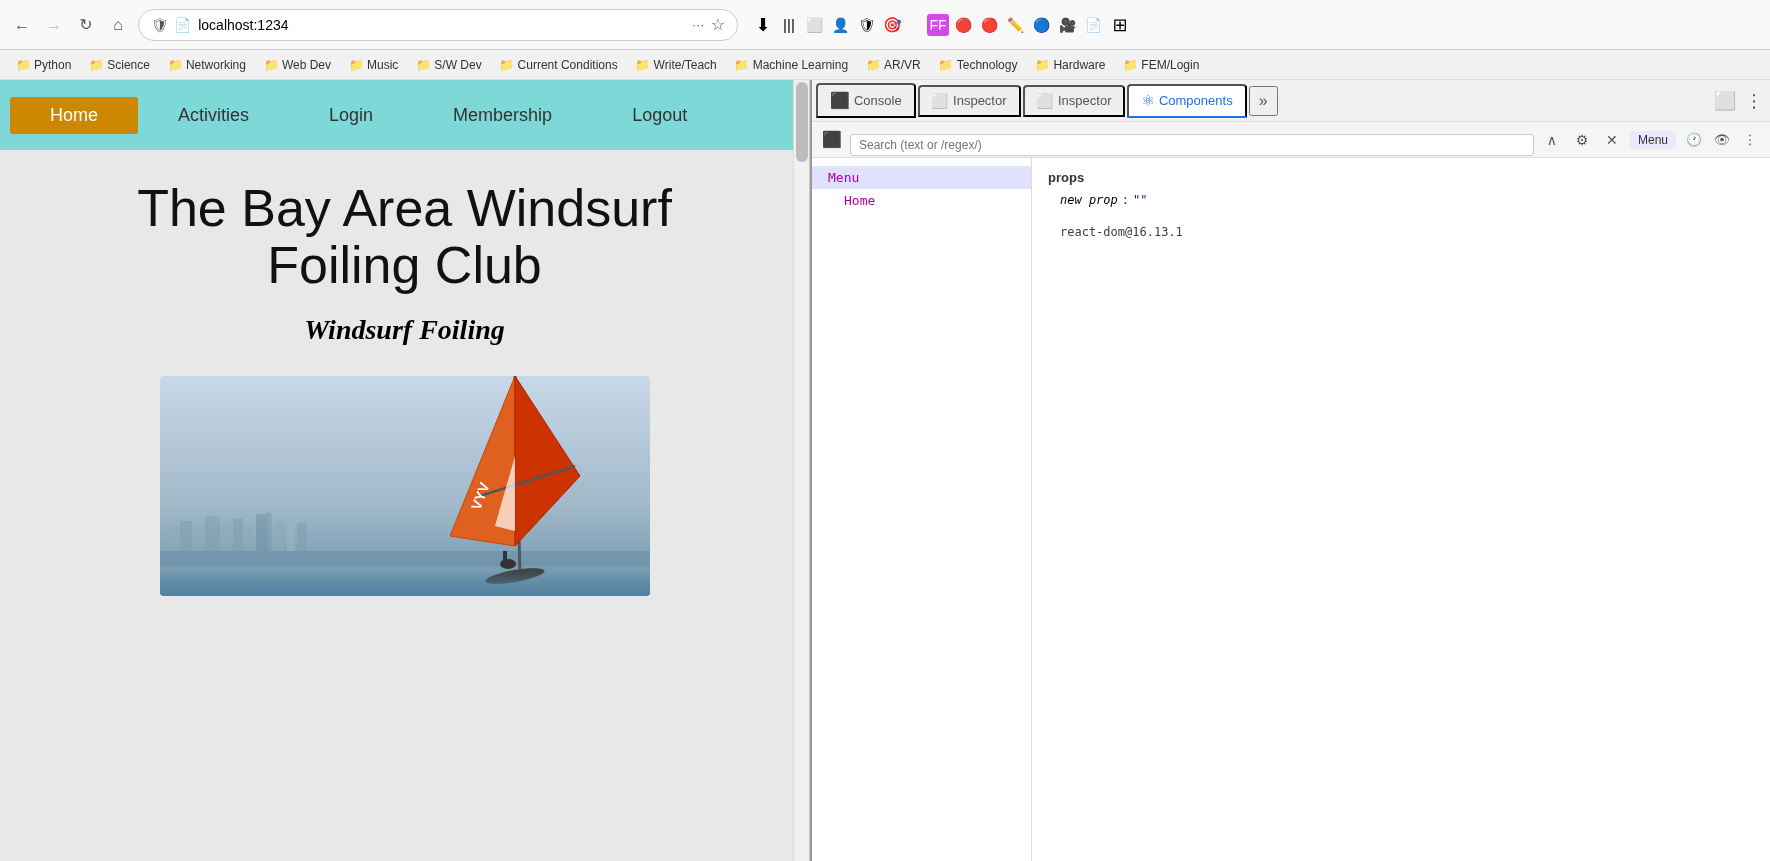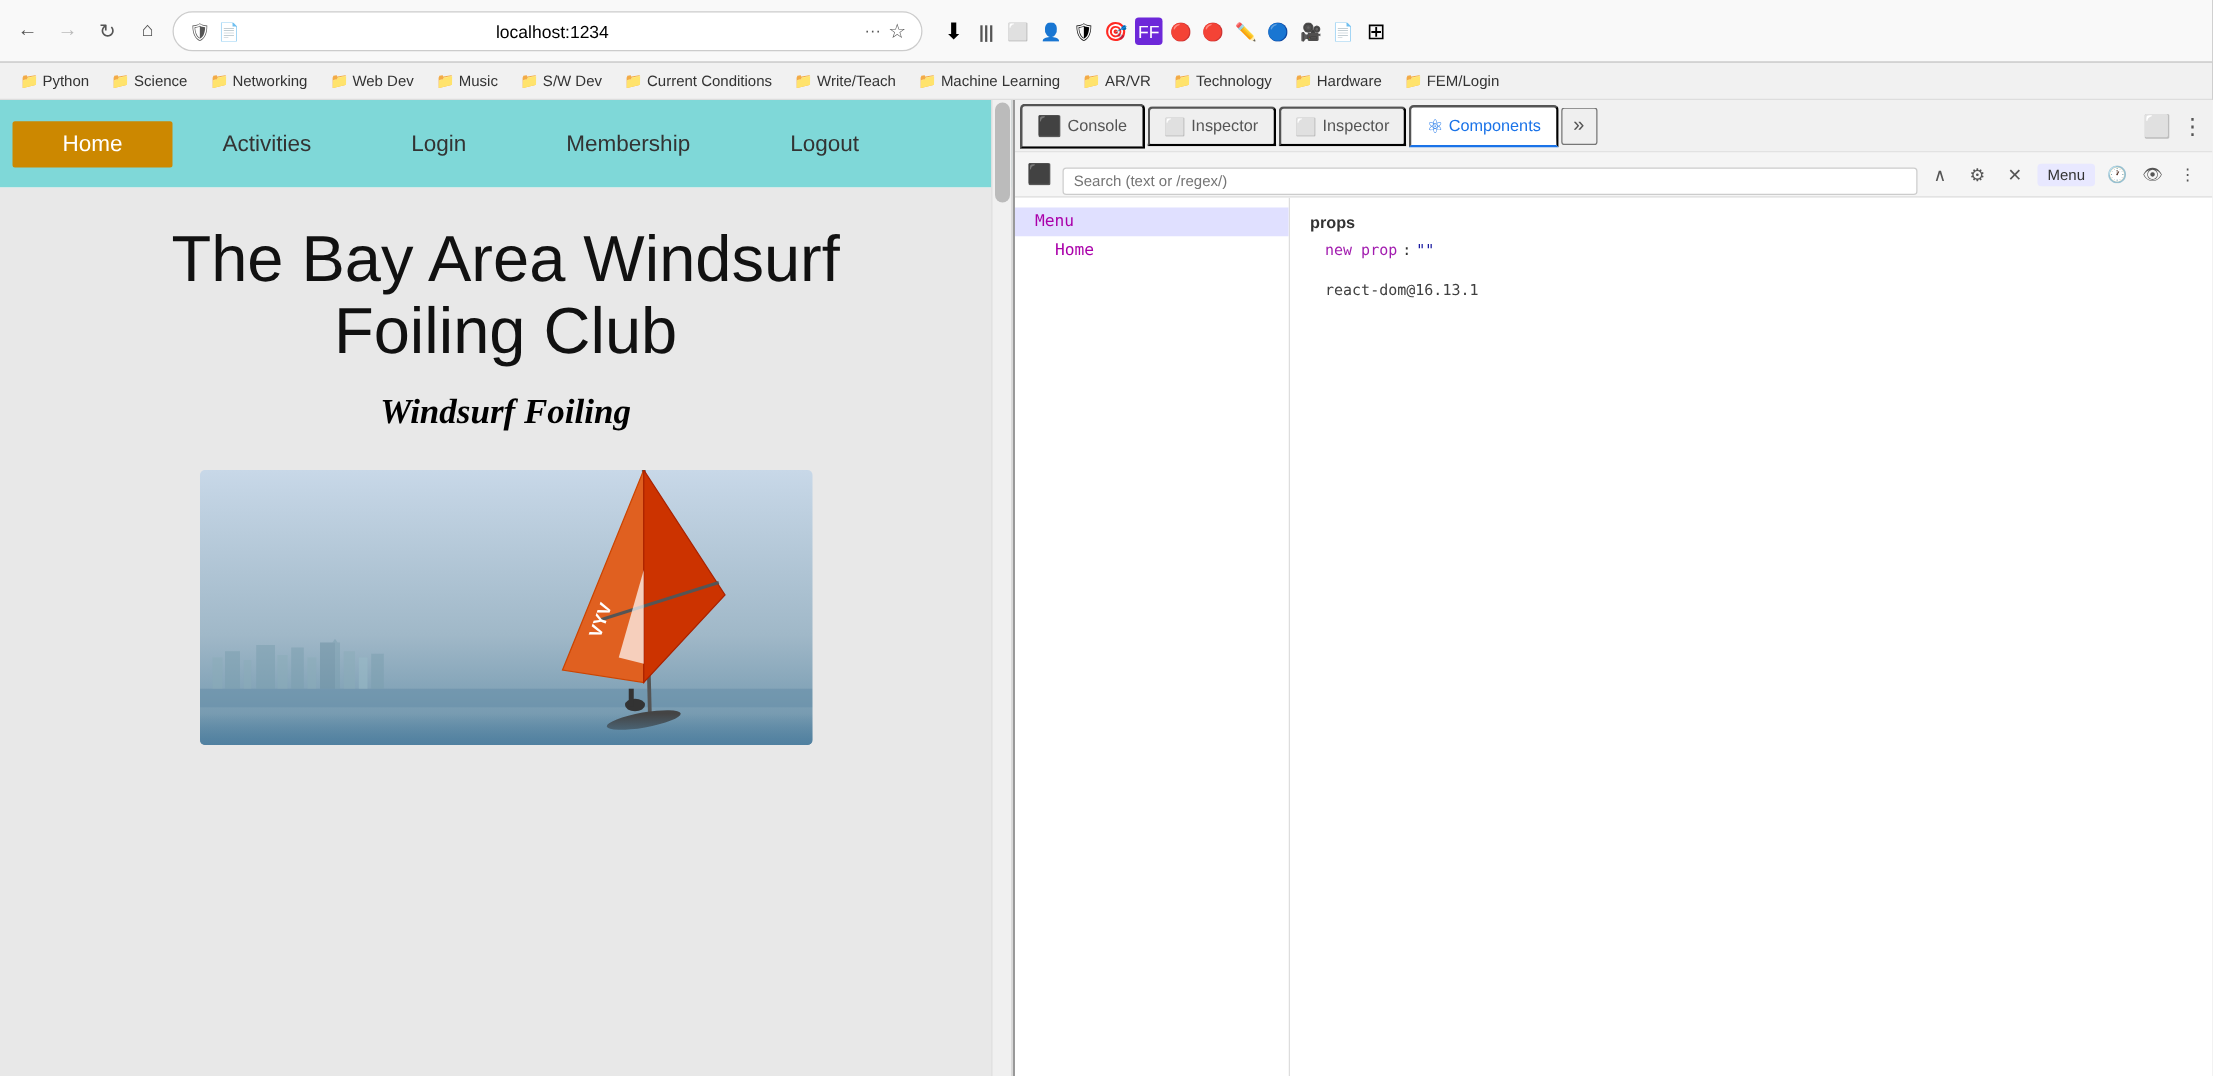--- a/index.html
+++ b/index.html
@@ -65,21 +65,21 @@
     .component-tree { width: 220px; border-right: 1px solid #ddd; padding: 8px 0; overflow-y: auto; }
     .tree-item { padding: 4px 16px; font-size: 13px; cursor: pointer; font-family: monospace; }
     .tree-item.selected { background: #e0e0ff; }
     .tree-item-menu { color: #aa00aa; }
     .tree-item-home { color: #aa00aa; padding-left: 32px; }
 
     .component-props { flex: 1; padding: 12px 16px; font-size: 13px; }
     .props-section { margin-bottom: 16px; }
     .props-label { font-weight: bold; color: #333; margin-bottom: 6px; font-size: 13px; }
     .prop-row { display: flex; gap: 4px; padding: 2px 0; padding-left: 12px; font-family: monospace; font-size: 12px; }
-    .prop-name { color: #a21caf; }
+    .prop-name { color: #000000; font-style: italic; }
     .prop-colon { color: #333; }
     .prop-value { color: #1a1aa0; }
     .rendered-by-label { font-weight: bold; color: #333; font-size: 13px; margin-bottom: 4px; }
     .rendered-by-value { padding-left: 12px; font-family: monospace; font-size: 12px; color: #404040; }
 
     .inspector-tab-icons { display: flex; gap: 4px; margin-left: auto; }
     .inspector-icon-btn { width: 24px; height: 24px; border: none; background: none; cursor: pointer; color: #555; font-size: 13px; display: flex; align-items: center; justify-content: center; }
 
     
     .skyline { position: absolute; bottom: 35px; left: 0; width: 100%; }
@@ -92,34 +92,34 @@
   <div class="browser-toolbar">
     <div class="nav-buttons">
       <button class="nav-btn">←</button>
       <button class="nav-btn disabled">→</button>
       <button class="nav-btn">↻</button>
       <button class="nav-btn">⌂</button>
     </div>
     <div class="address-bar">
       <span style="font-size:14px; color:#555;">🛡</span>
       <span style="font-size:14px; color:#555;">📄</span>
-      <input type="text" style="border: none; outline: none; flex: 1 1 0%; font-size: 14px; text-align: center;" value="localhost:1234">
+      <input type="text" style="border: none; outline: none; flex: 1 1 0%; font-size: 14px;" value="localhost:1234">
       <span style="font-size:13px; color:#555; cursor:pointer;">···</span>
       <span style="font-size:16px; color:#555; cursor:pointer;">☆</span>
     </div>
 
     <div class="extensions-bar">
       <span class="ext-icon" style="font-size:18px;">⬇</span>
       <span class="ext-icon" style="color:#555; font-size:14px; font-weight:bold;">|||</span>
       <span class="ext-icon" style="font-size:14px;">⬜</span>
       <span class="ext-icon" style="font-size:14px;">👤</span>
       <span class="ext-icon" style="font-size:14px;">🛡</span>
 
       <span class="ext-icon" style="font-size:15px;">🎯</span>
-      <span class="ext-icon" style="font-size:14px; background:#6d28d9; border-radius:3px; color:white; padding:2px 4px;">FF</span>
+      <span class="ext-icon" style="font-size:14px; background:#d946ef; border-radius:3px; color:white; padding:2px 4px;margin-left:19px;">FF</span>
       <span class="ext-icon" style="font-size:14px;">🔴</span>
       <span class="ext-icon" style="font-size:14px;">🔴</span>
       <span class="ext-icon" style="font-size:14px;">✏️</span>
       <span class="ext-icon" style="font-size:14px;">🔵</span>
       <span class="ext-icon" style="font-size:14px;">🎥</span>
       <span class="ext-icon" style="font-size:14px;">📄</span>
       <span class="ext-icon" style="font-size:18px;">⊞</span>
     </div>
   </div>
 

